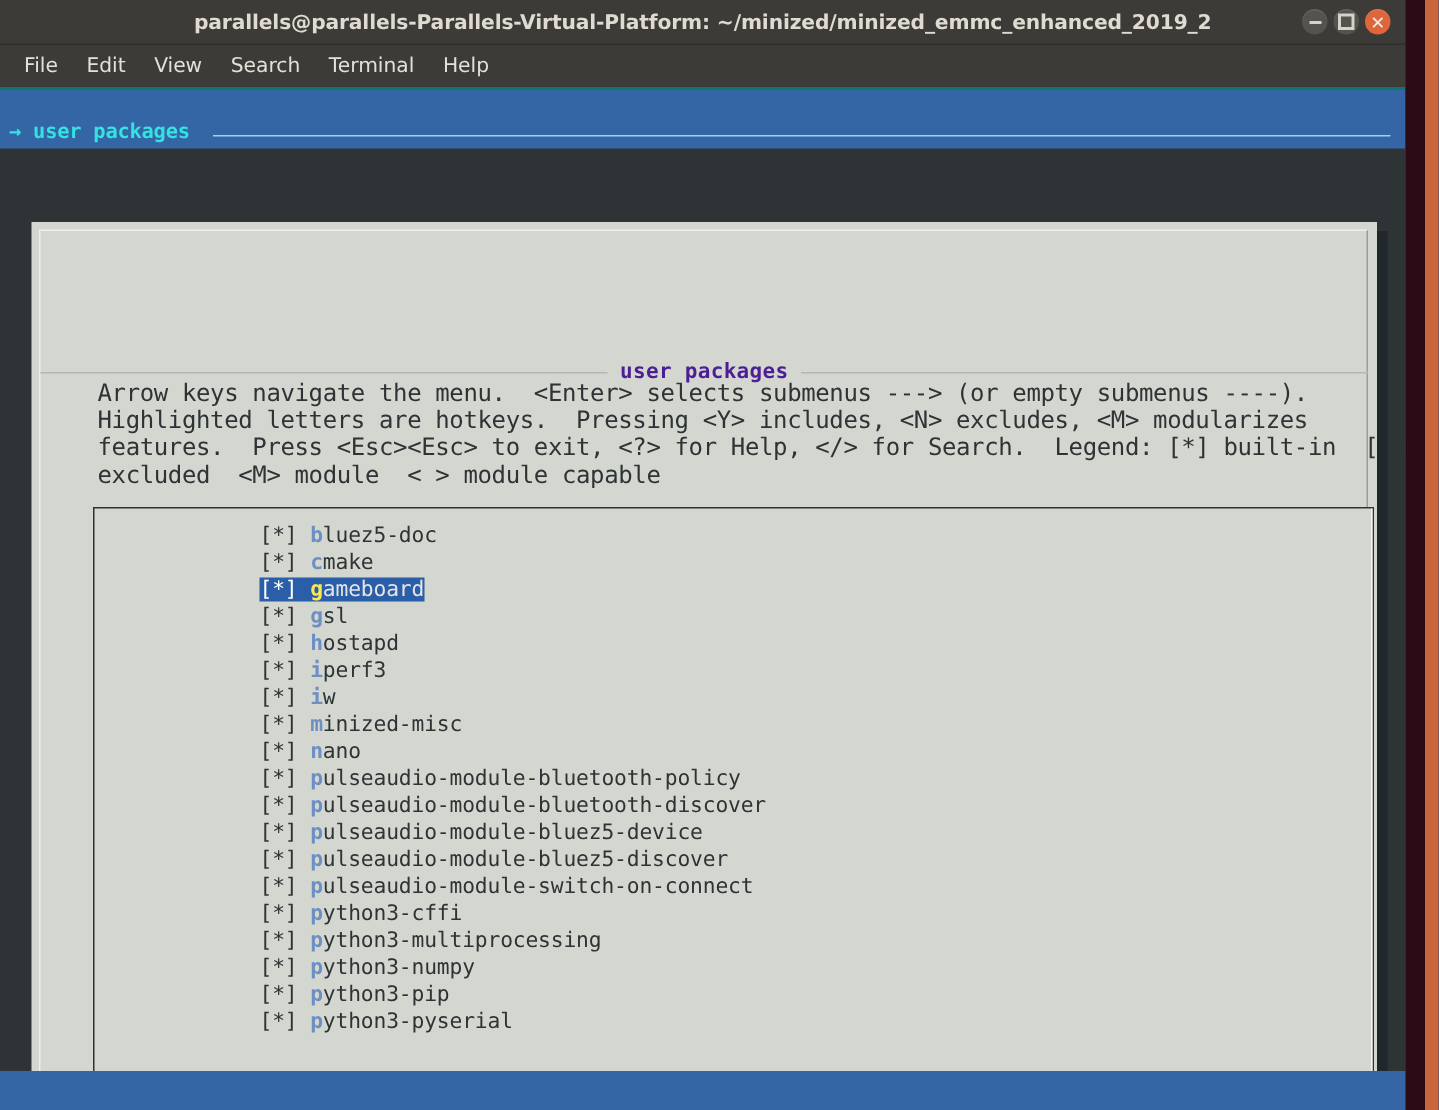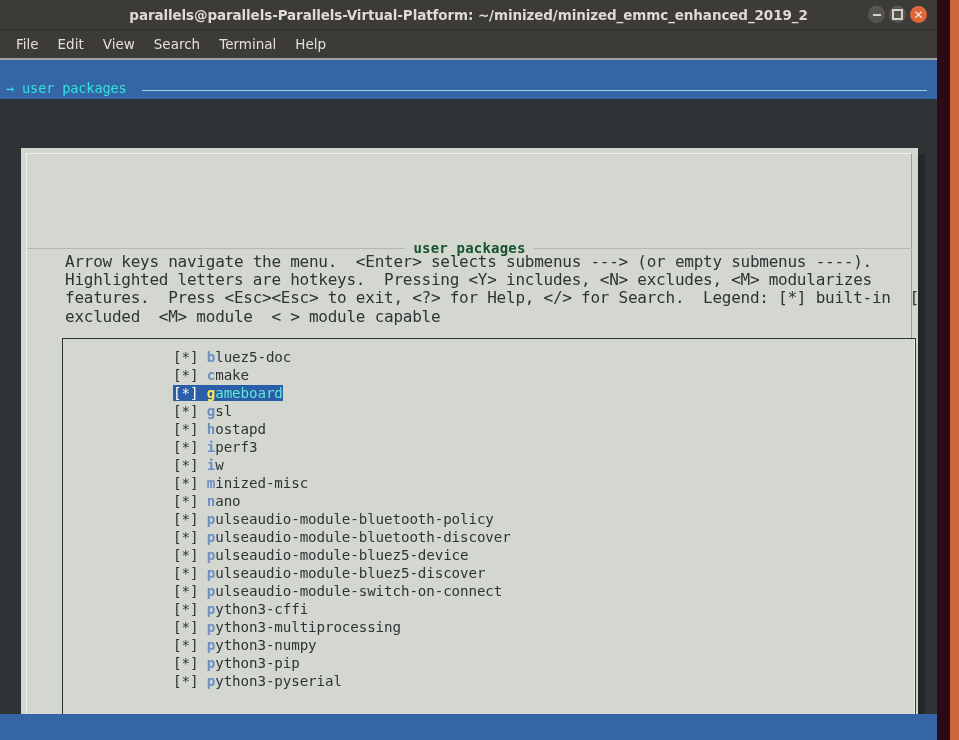--- a/index.html
+++ b/index.html
@@ -101,21 +101,21 @@
   }
 
   
   #menubar {
     height: 28px;
     background: #3c3b37;
     display: flex;
     align-items: center;
     padding-left: 8px;
     gap: 3px;
-    border-bottom: 2px solid #a3a3a3;
+    border-bottom: 2px solid #0f766e;
   }
   .menu-item {
     font-family: "DejaVu Sans", sans-serif;
     font-size: 13.5px;
     color: #e4e0d8;
     padding: 2px 8px;
     white-space: nowrap;
   }
 
   
@@ -151,21 +151,21 @@
     left: 6px; top: 19px;
     width: 925px;
     height: 19px;
   }
   #banner-crumb {
     position: absolute;
     left: 0; top: 0;
     font-size: 13.6px;
     line-height: 19px;
     color: #34e2e2;
-    font-weight: normal;
+    font-weight: bold;
     white-space: nowrap;
     letter-spacing: -0.15px;
   }
   #banner-rule {
     position: absolute;
     left: 136px;
     top: 11px;
     right: 4px;
     height: 1px;
     background: #9fd4e8;
@@ -214,21 +214,21 @@
     gap: 8px;
   }
   #dialog-title-row .rule {
     flex: 1;
     height: 1px;
     background: #b4b8b0;
   }
   #dialog-title {
     font-size: 14px;
     font-weight: bold;
-    color: #14532d;
+    color: #4c1d95;
     white-space: nowrap;
     letter-spacing: 0.2px;
   }
 
   
   #helptext {
     position: absolute;
     left: 44px;
     top: 105px;
     width: 860px;
@@ -282,21 +282,21 @@
   .pkg-rest { color: #2e3436; }
 
   .pkg-row.selected {
     background: transparent;
   }
   .pkg-row.selected .sel-wrap {
     background: #2a5ea8;
   }
   .pkg-row.selected .pkg-box { color: #ffffff; }
   .pkg-row.selected .pkg-hot { color: #fce94f; font-weight: bold; }
-  .pkg-row.selected .pkg-rest { color: #5eead4; }
+  .pkg-row.selected .pkg-rest { color: #e5e5e5; }
 </style>
 </head>
 <body>
 
 <div id="desktop">
 
   <div id="window">
 
     <div id="titlebar">
       <div id="titlebar-title">parallels@parallels-Parallels-Virtual-Platform: ~/minized/minized_emmc_enhanced_2019_2</div>

